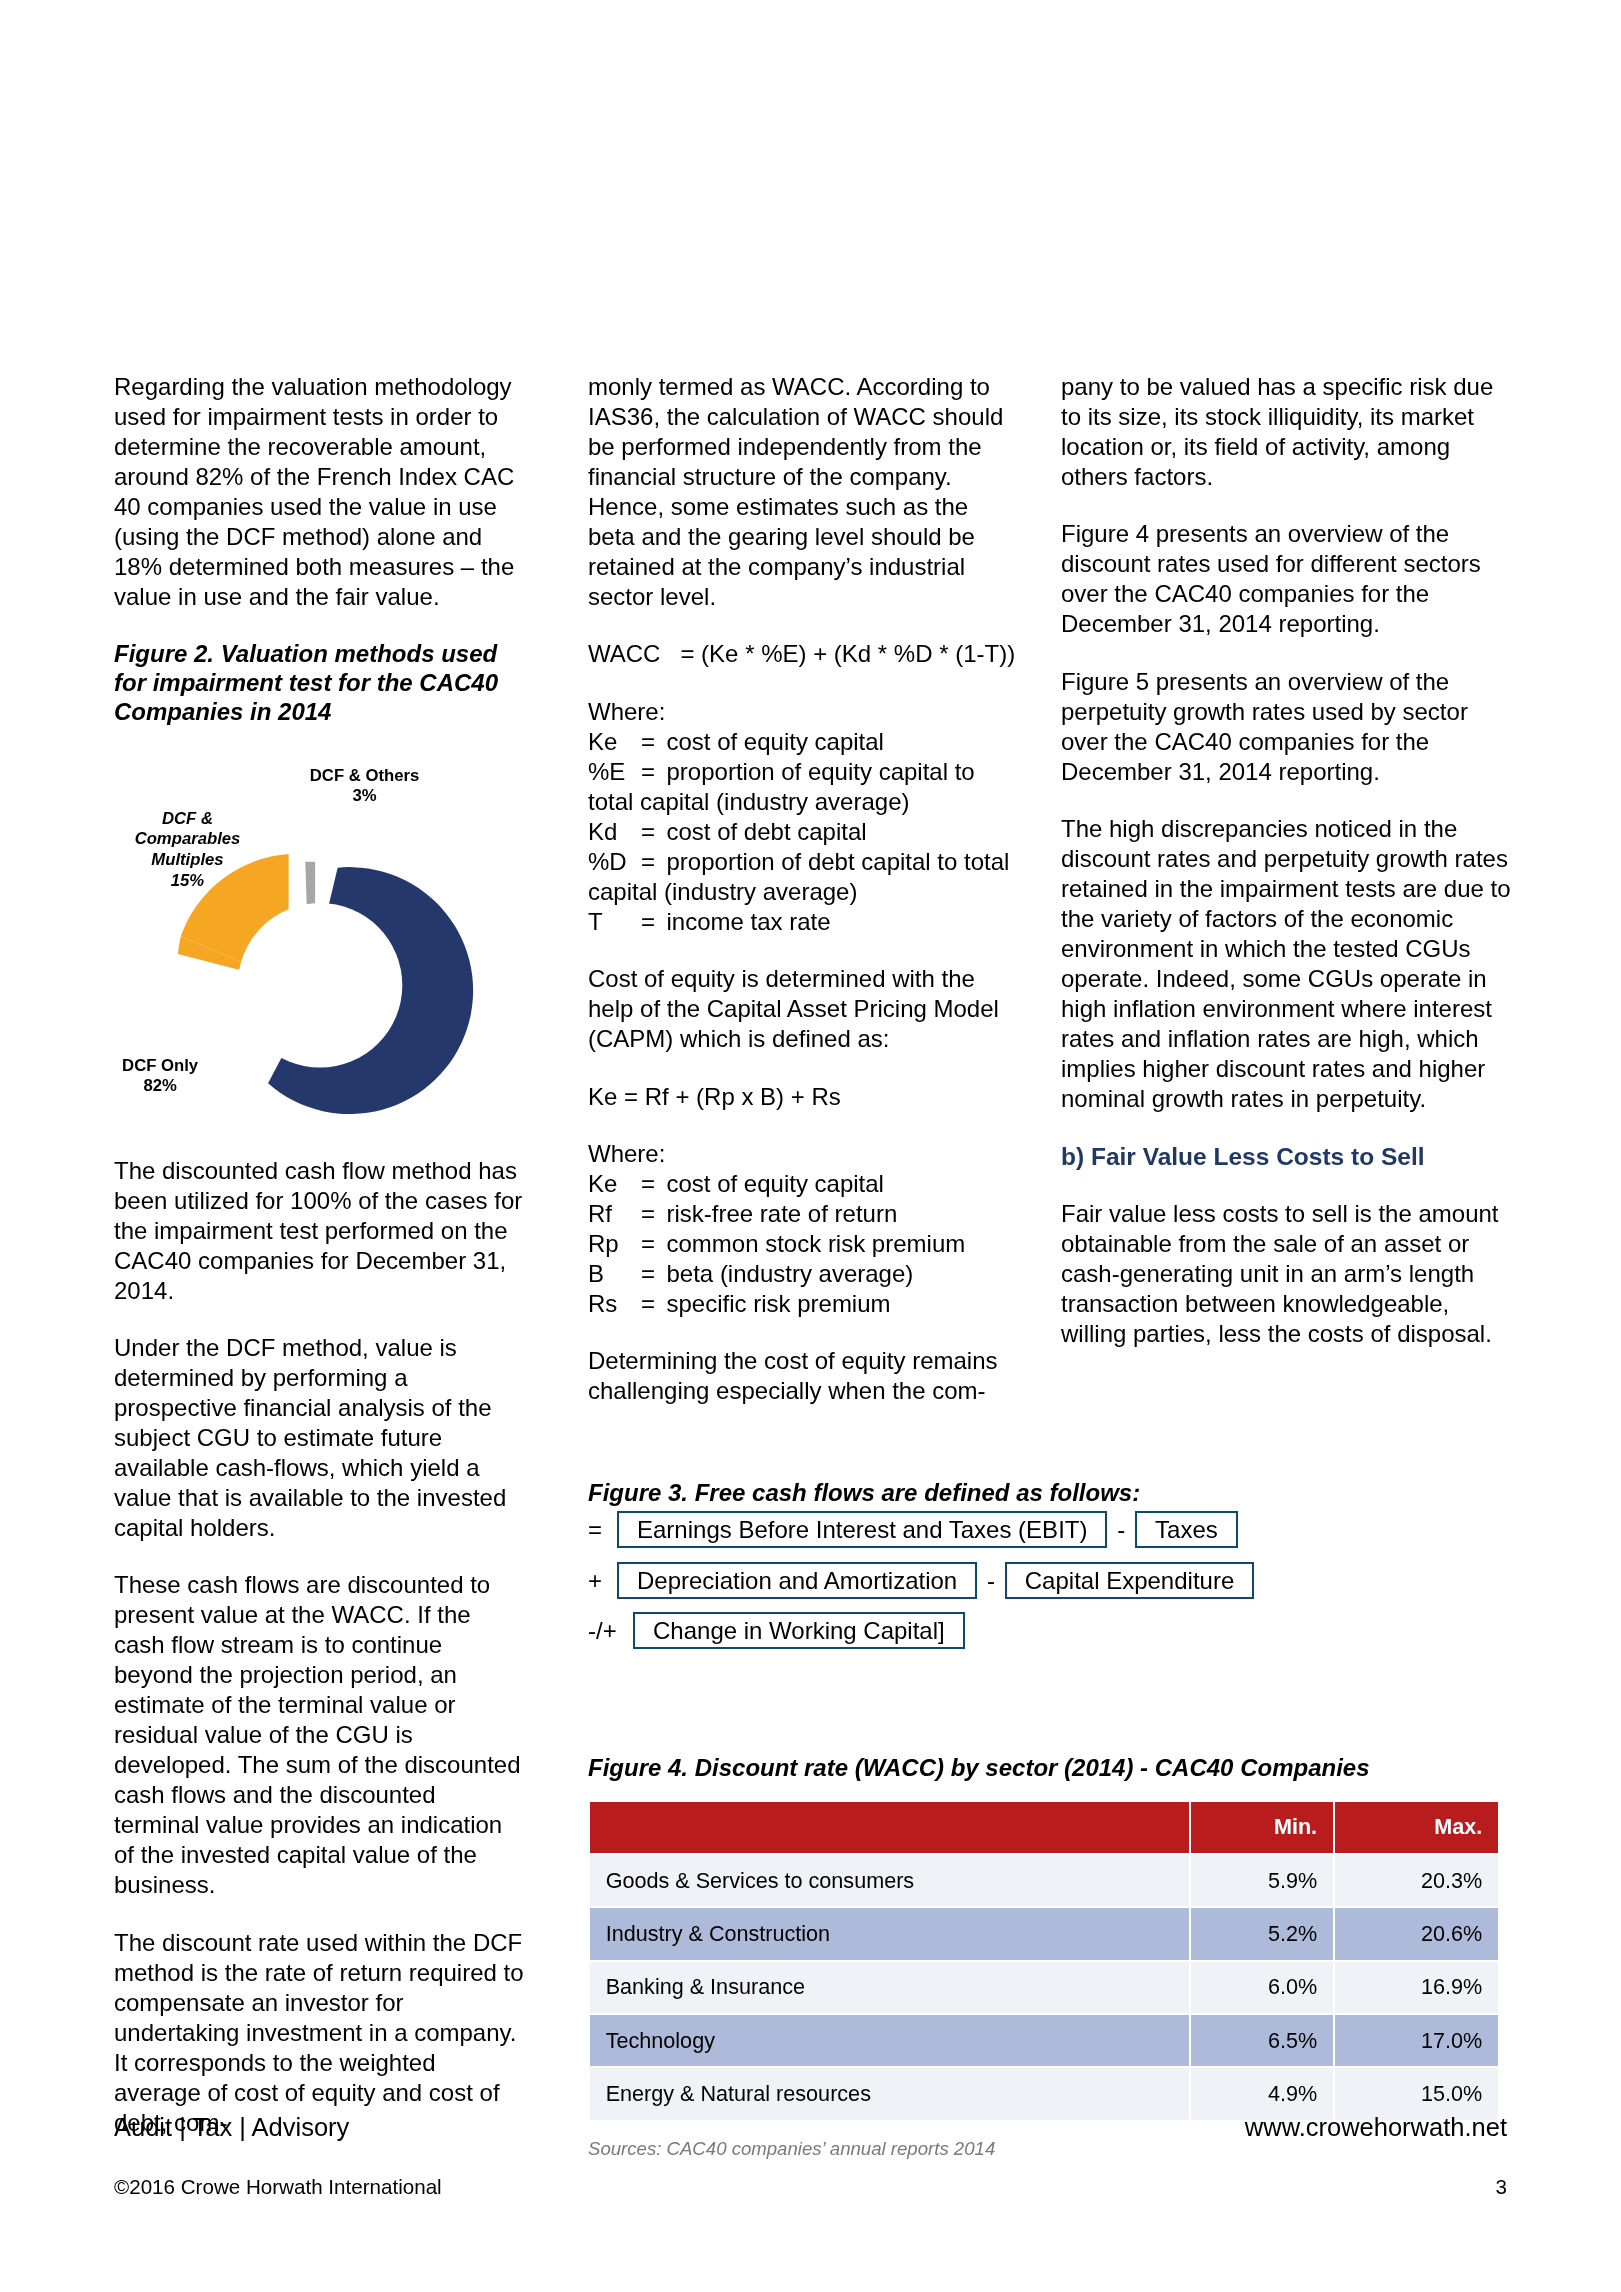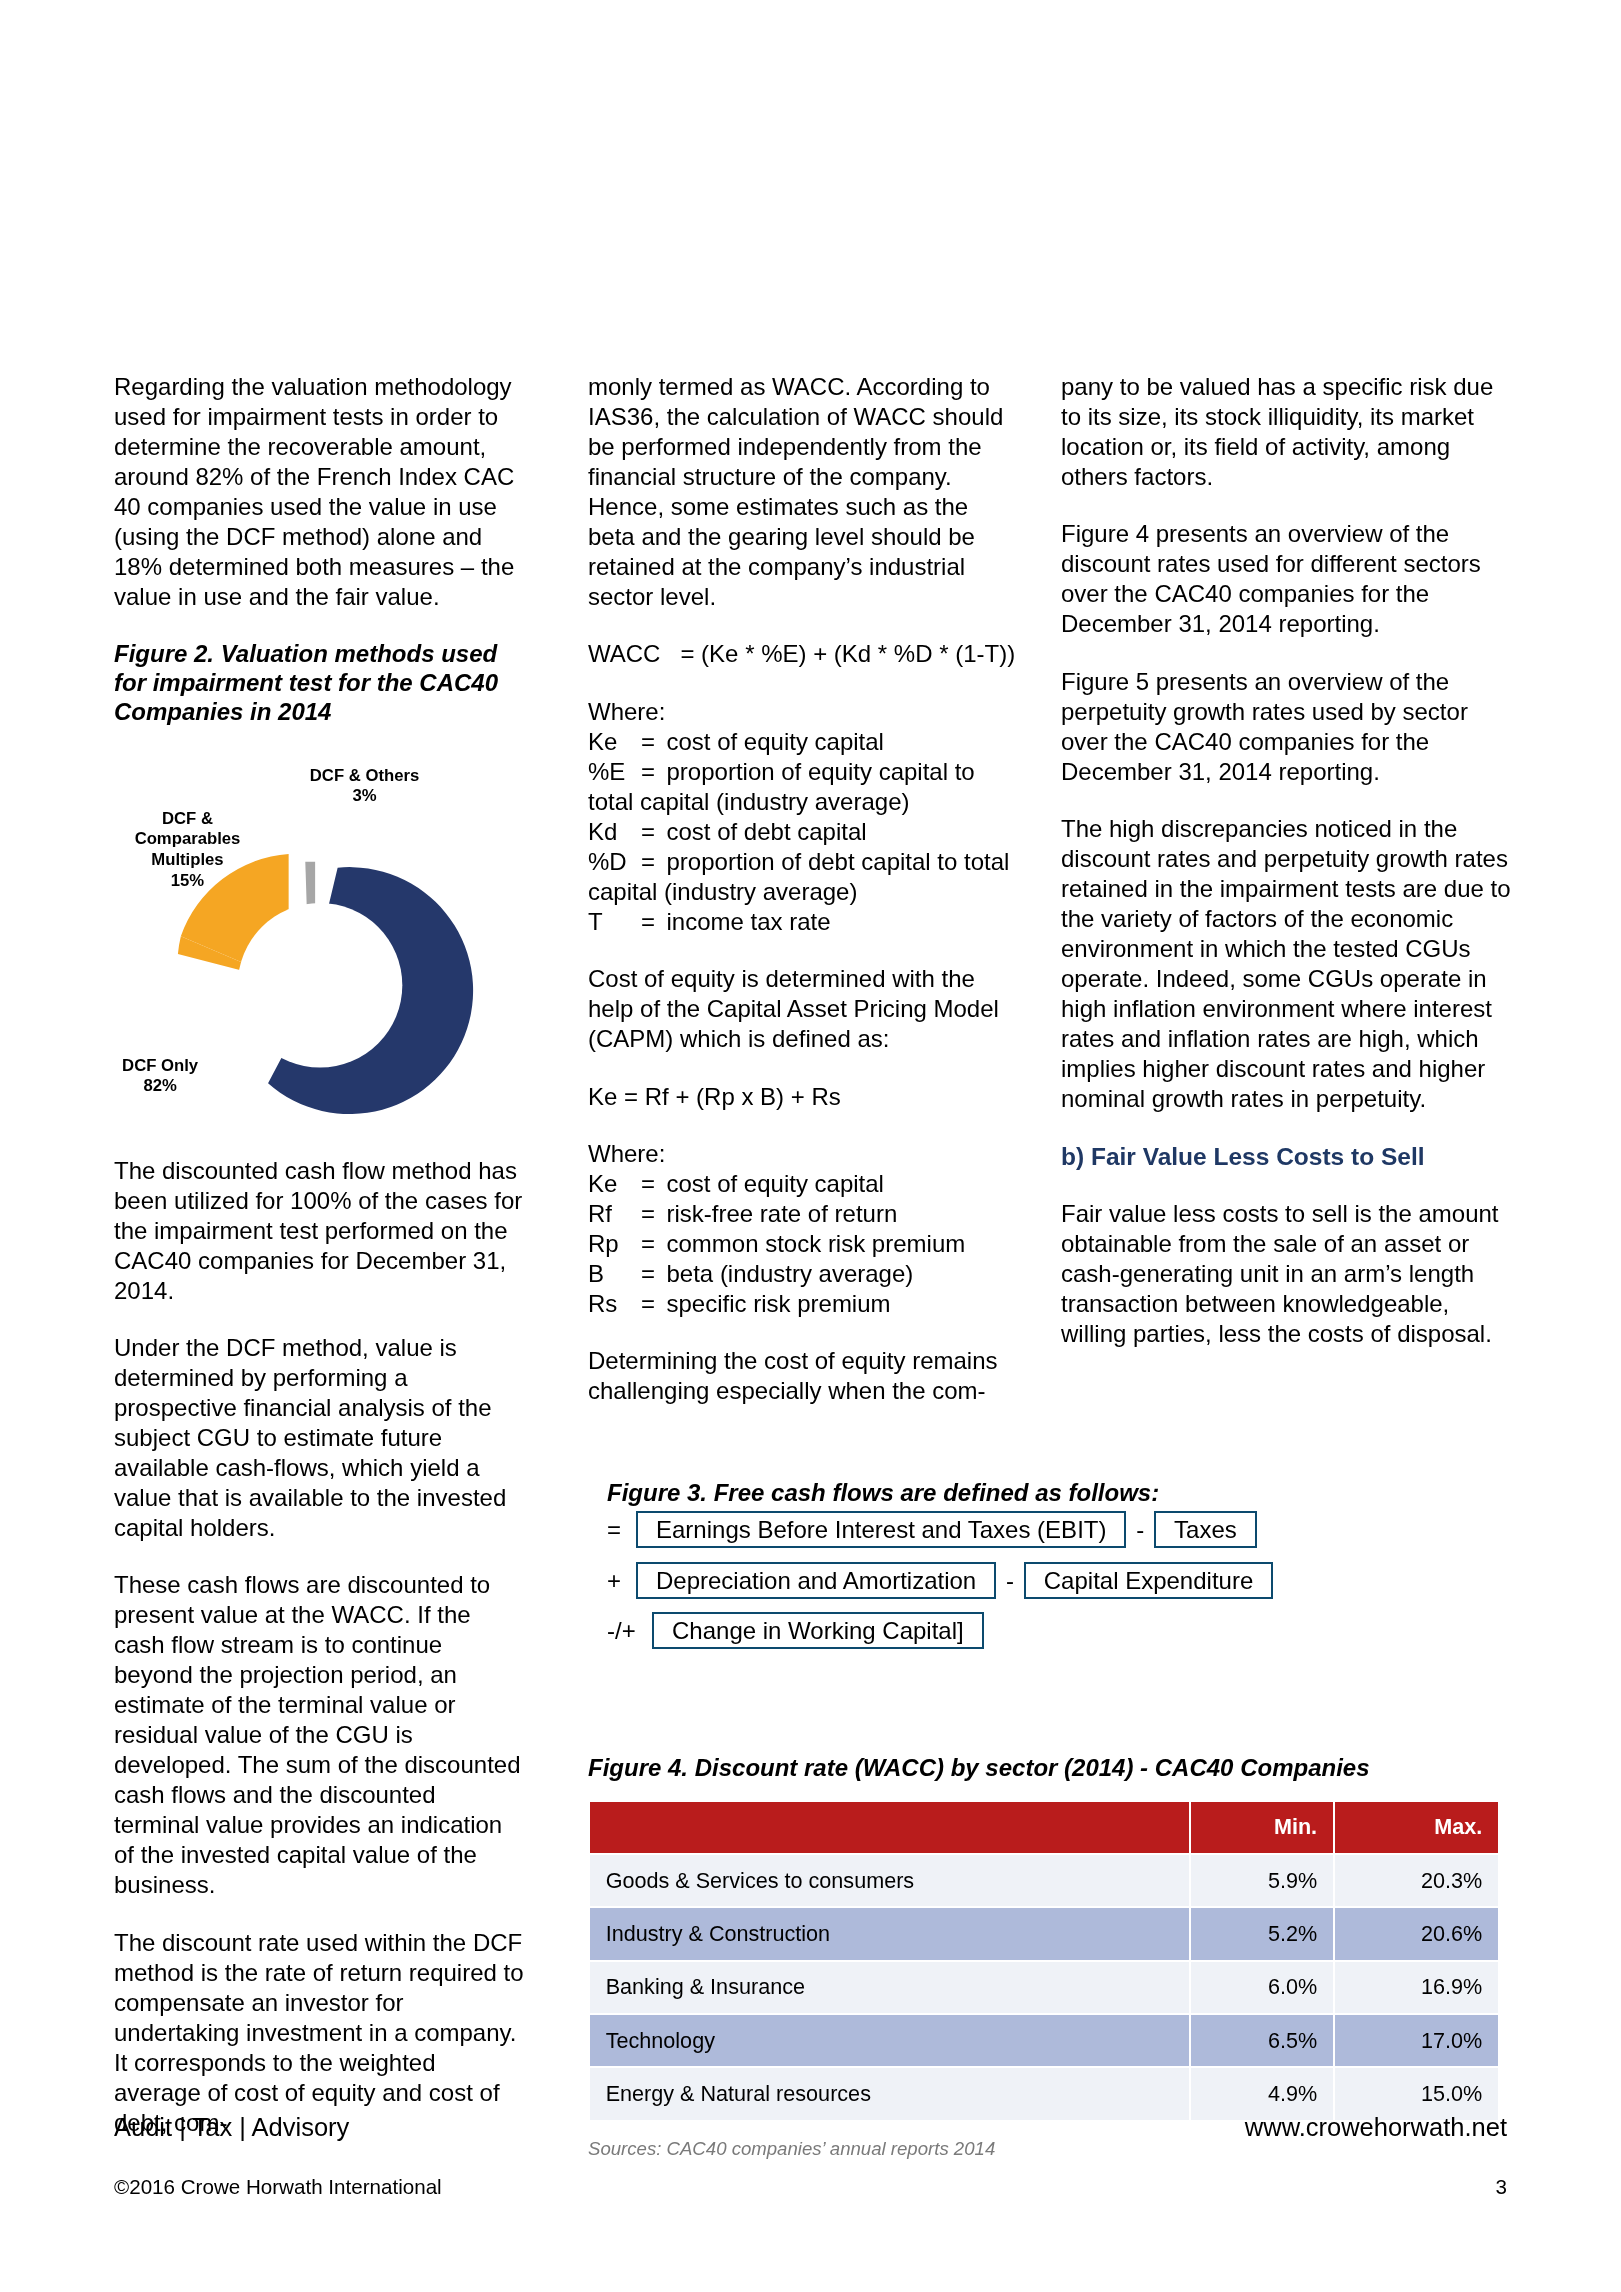--- a/index.html
+++ b/index.html
@@ -36,21 +36,21 @@
   .wrow { display:flex; }
   .wrow .sym { width:53px; flex:none; }
   .wrow .eq  { width:25.5px; flex:none; }
   .wrow .def { flex:1; }
 
   
   .chart-box { position:relative; width:412px; height:392px; margin:0 0 9.8px 0; }
   .chart-svg { position:absolute; left:0; top:0; }
   .clabel { position:absolute; font-size:16.7px; font-weight:bold; line-height:20.6px; text-align:center; color:#000; }
   .clabel.l-grey   { left:172px; top:11.8px;  width:157px; }
-  .clabel.l-orange { left:0px;   top:55px;  width:147px; }
+  .clabel.l-orange { left:0px;   top:55px;  width:147px;font-style:italic; }
   .clabel.l-navy   { left:-27.4px; top:302px; width:147px; }
 
   
   .fcf-title { font-weight:bold; font-size:24px; margin:0 0 21.6px 0; }
   .fcf-row { display:flex; align-items:center; margin-bottom:13.7px; font-size:24px; line-height:29px; }
   .fcf-op { width:29px; flex:none; }
   .fcf-op.wide { width:45px; }
   .fcf-box { border:2px solid #0c4a6e; padding:2px 18px; white-space:nowrap; }
   .fcf-mid { padding:0 9.8px; }
 
@@ -189,21 +189,21 @@
 
   <div class="col col3">
     <p>pany to be valued has a specific risk due to its size, its stock illiquidity, its market location or, its field of activity, among others factors.</p>
     <p>Figure 4 presents an overview of the discount rates used for different sectors over the CAC40 companies for the December 31, 2014 reporting.</p>
     <p>Figure 5 presents an overview of the perpetuity growth rates used by sector over the CAC40 companies for the December 31, 2014 reporting.</p>
     <p>The high discrepancies noticed in the discount rates and perpetuity growth rates retained in the impairment tests are due to the variety of factors of the economic environment in which the tested CGUs operate. Indeed, some CGUs operate in high inflation environment where interest rates and inflation rates are high, which implies higher discount rates and higher nominal growth rates in perpetuity.</p>
     <p class="heading-blue">b) Fair Value Less Costs to Sell</p>
     <p>Fair value less costs to sell is the amount obtainable from the sale of an asset or cash-generating unit in an arm’s length transaction between knowledgeable, willing parties, less the costs of disposal.</p>
   </div>
 
-  <div style="position:absolute; left:588px; top:1478px; width:941px;margin-left:19px;">
+  <div style="position:absolute; left:588px; top:1478px; width:941px;">
     <div class="fig-caption" style="margin-bottom:3.9px;">Figure 3.  Free cash flows are defined as follows:</div>
 
     <div class="fcf-row">
       <span class="fcf-op">=</span>
       <span class="fcf-box">Earnings Before Interest and Taxes (EBIT)</span>
       <span class="fcf-mid">-</span>
       <span class="fcf-box">Taxes</span>
     </div>
 
     <div class="fcf-row">

